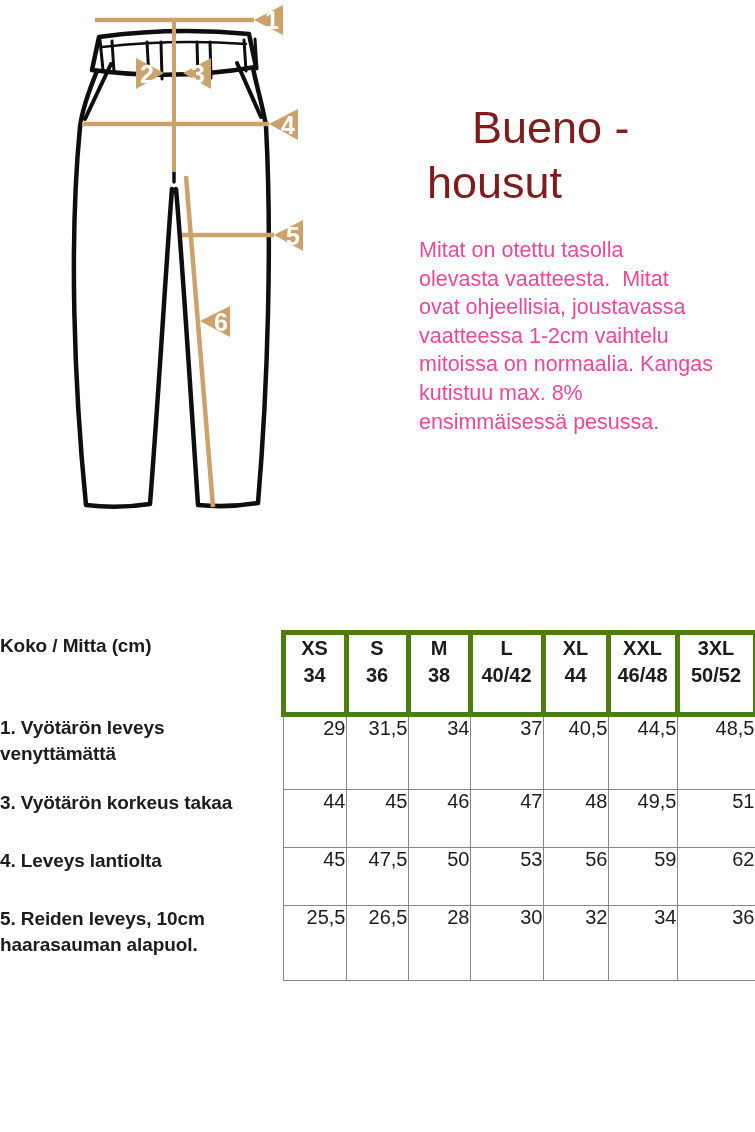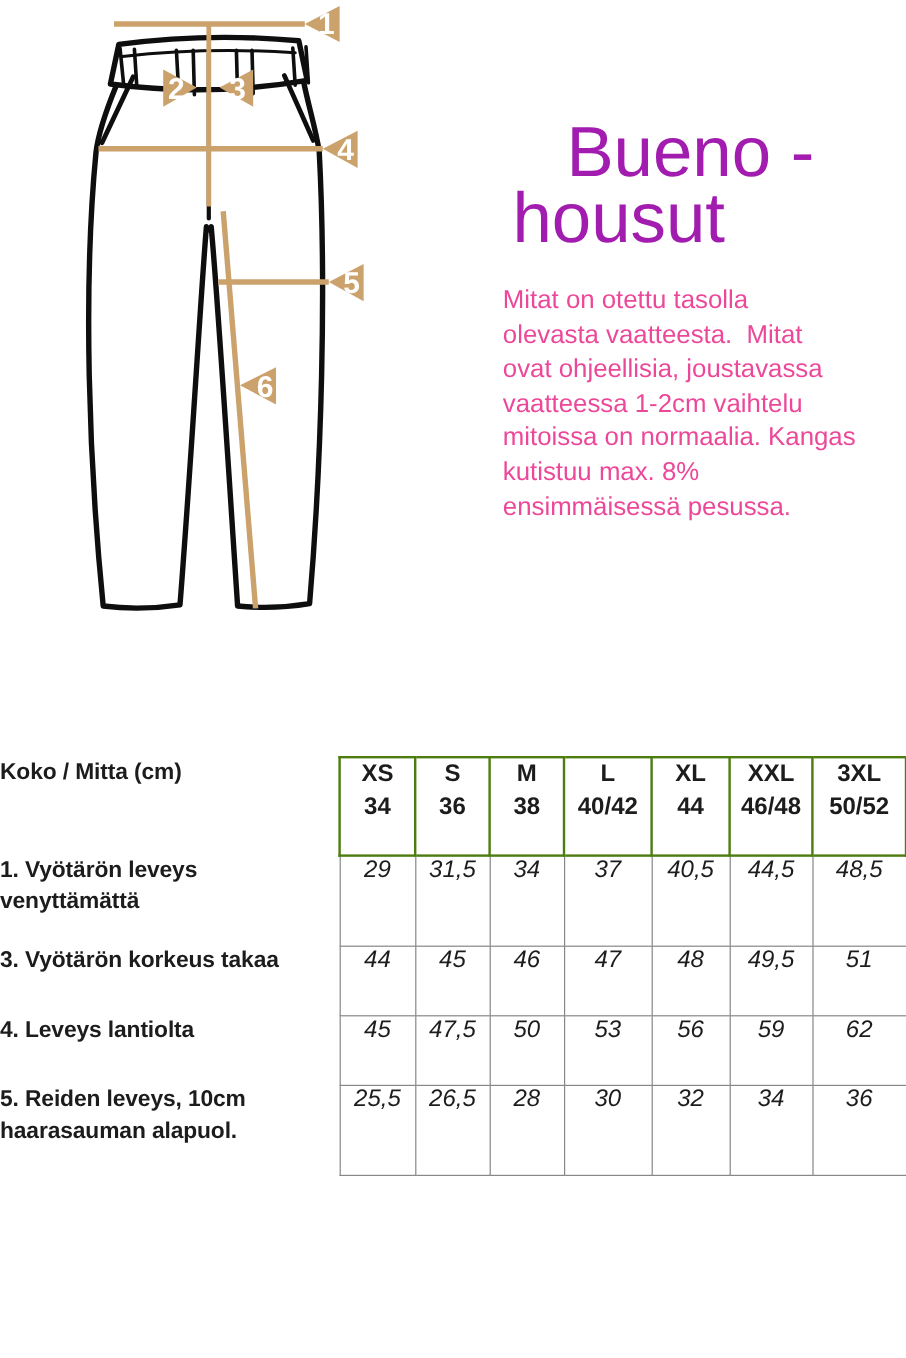--- a/index.html
+++ b/index.html
@@ -3,48 +3,47 @@
 <meta charset="utf-8">
 <style>
   html,body{margin:0;padding:0;background:#fff;}
   .page{
     position:relative;width:755px;height:1132px;background:#ffffff;
     font-family:"Liberation Sans",sans-serif;color:#1c1c1c;overflow:hidden;
   }
   .diagram{position:absolute;left:0;top:0;}
   .title{
     position:absolute;left:427px;top:100px;
-    font-size:59px;line-height:55px;color:#a21caf;font-weight:400;
+    font-size:45px;line-height:55px;color:#7f1d1d;font-weight:400;
   }
   .title .t1{padding-left:45px;}
   .desc{
     position:absolute;left:419px;top:236px;width:312px;
     font-size:21.5px;line-height:28.6px;white-space:pre-wrap;color:#ec4899;
   }
   table.sizes{
     position:absolute;left:0;top:630px;width:755px;
     border-collapse:collapse;table-layout:fixed;
   }
   table.sizes td,table.sizes th{padding:0;vertical-align:top;}
   th.corner{
     text-align:left;font-weight:700;font-size:19px;line-height:26px;
     padding:13px 4px 0 12px;border:none;letter-spacing:-0.1px;
   }
   th.size-col{
-    border:2px solid #4d7c0f;font-weight:700;font-size:20px;line-height:27px;
+    border:5px solid #4d7c0f;font-weight:700;font-size:20px;line-height:27px;
     text-align:center;padding-top:10px;
   }
   td.rowlabel{
     text-align:left;font-weight:700;font-size:19px;line-height:26px;
     padding:10px 4px 0 12px;border:none;letter-spacing:-0.1px;
   }
   td.val{
-    border:1px solid #878787;font-size:20px;text-align:center;padding-top:12px;
+    border:1px solid #878787;font-size:20px;text-align:right;padding-top:12px;
     font-weight:400;
-    font-style:italic;
   }
 </style>
 </head>
 <body>
 
 <div class="page">
 
   <svg class="diagram" width="340" height="560" viewBox="0 0 340 560">
 
     <g fill="none" stroke="#0e0e0e" stroke-linecap="round" stroke-linejoin="round">

